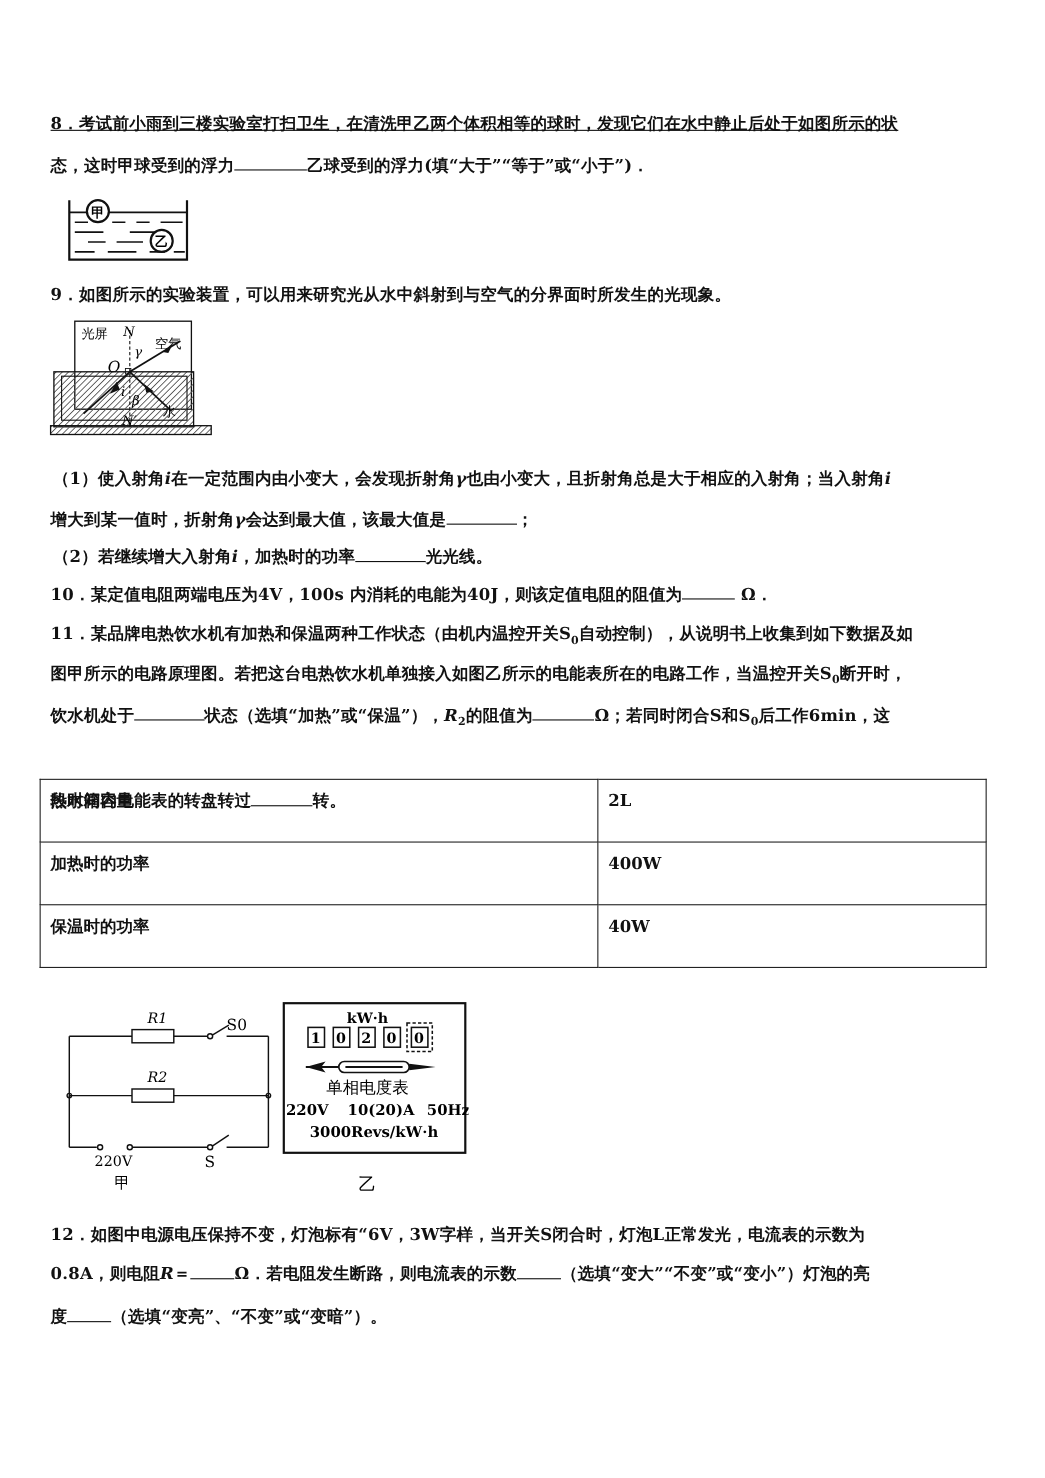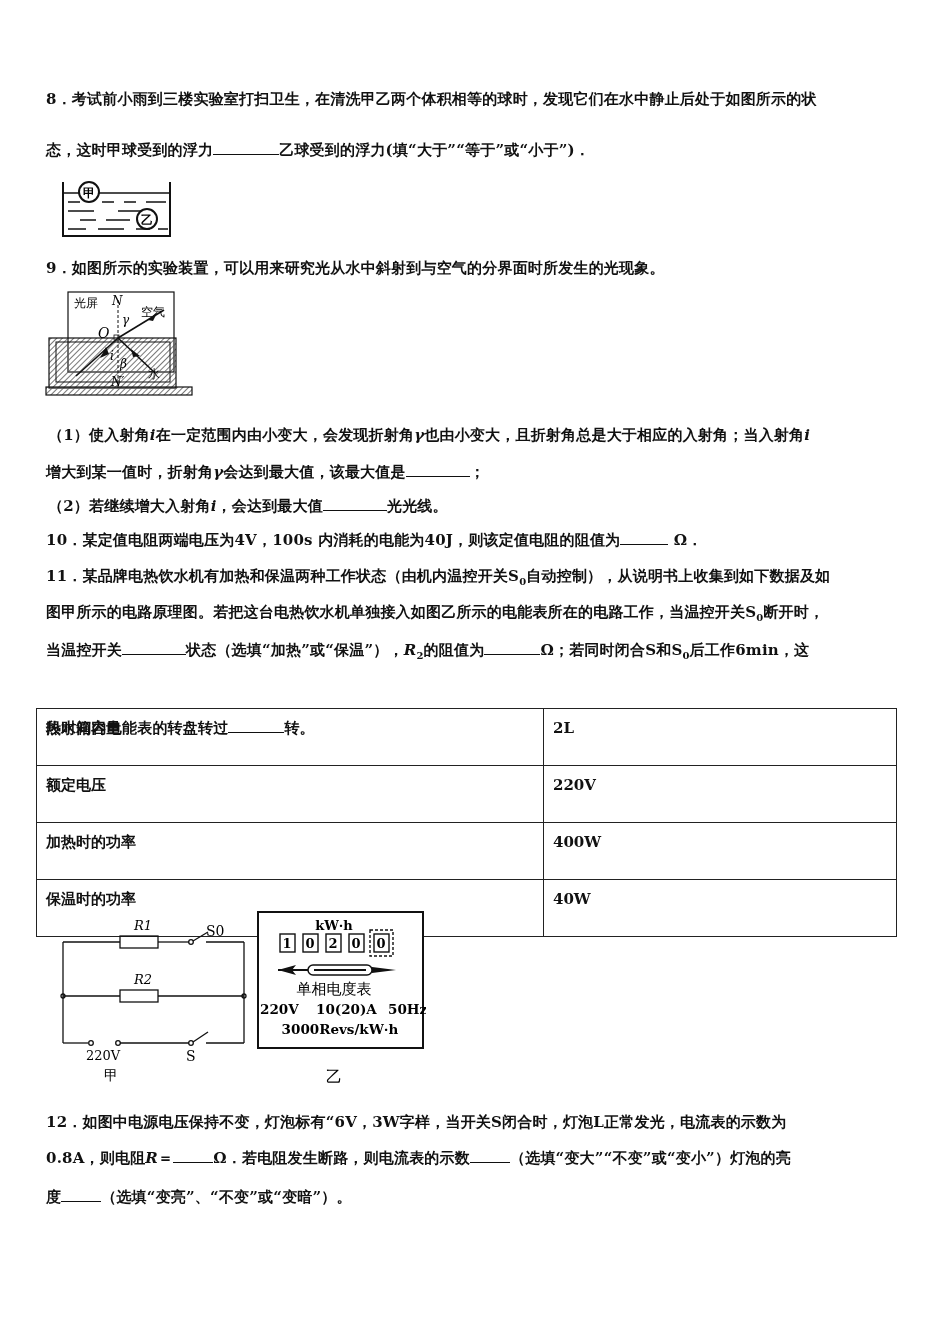--- a/index.html
+++ b/index.html
@@ -23,21 +23,21 @@
     border-collapse: collapse; font-size: 15px;
   }
   .spec-table td {
     border: 1.2px solid #222; height: 46px; padding: 0 9px; vertical-align: top; padding-top: 10px;
   }
   .spec-table td.c1 { width: 488px; }
 </style>
 </head>
 <body>
 
-<div class="line" style="top:89px;">8．考试前小雨到三楼实验室打扫卫生，在清洗甲乙两个体积相等的球时，发现它们在水中静止后处于如图所示的状</div>
+<div class="line" style="top:102px;text-decoration:underline;">8．考试前小雨到三楼实验室打扫卫生，在清洗甲乙两个体积相等的球时，发现它们在水中静止后处于如图所示的状</div>
 <div class="line" style="top:140px;">
   <span>态，这时甲球受到的浮力</span><span class="blank" style="width:66px;"></span><span>乙球受到的浮力(填“大于”“等于”或“小于”)．</span>
 </div>
 
 <div class="fig" style="left:58px; top:178px;">
   <svg width="116" height="62" viewBox="0 0 116 62">
 
     <polyline points="5,4 5,58 112,58 112,4" fill="none" stroke="#111" stroke-width="2"></polyline>
 
     <line x1="5" y1="15" x2="112" y2="15" stroke="#111" stroke-width="1.6"></line>
@@ -103,49 +103,45 @@
   </svg>
 </div>
 
 <div class="line" style="top:425px; left:48px;">
   <span>（1）使入射角</span><span class="ital">i</span><span>在一定范围内由小变大，会发现折射角</span><span class="ital">γ</span><span>也由小变大，且折射角总是大于相应的入射角；当入射角</span><span class="ital">i</span>
 </div>
 <div class="line" style="top:462px;">
   <span>增大到某一值时，折射角</span><span class="ital">γ</span><span>会达到最大值，该最大值是</span><span class="blank" style="width:64px;"></span><span>；</span>
 </div>
 <div class="line" style="top:496px; left:48px;">
-  <span>（2）若继续增大入射角</span><span class="ital">i</span><span>，会达到最大值</span><span class="blank" style="width:64px;"></span><span>光光线。</span>
+  <span>（2）若继续增大入射角</span><span class="ital">i</span><span>，加热时的功率</span><span class="blank" style="width:64px;"></span><span>光光线。</span>
 </div>
 
 <div class="line" style="top:530px;">
   <span>10．某定值电阻两端电压为4V，100s 内消耗的电能为40J，则该定值电阻的阻值为</span><span class="blank" style="width:48px;"></span><span> Ω．</span>
 </div>
 
 <div class="line" style="top:566px;">
   <span>11．某品牌电热饮水机有加热和保温两种工作状态（由机内温控开关</span><span>S</span><sub>0</sub><span>自动控制），从说明书上收集到如下数据及如</span>
 </div>
 <div class="line" style="top:602px;">
   <span>图甲所示的电路原理图。若把这台电热饮水机单独接入如图乙所示的电能表所在的电路工作，当温控开关</span><span>S</span><sub>0</sub><span>断开时，</span>
 </div>
 <div class="line" style="top:640px;">
-  <span>当温控开关</span><span class="blank" style="width:64px;"></span><span>状态（选填“加热”或“保温”），</span><span class="ital">R</span><sub>2</sub><span>的阻值为</span><span class="blank" style="width:56px;"></span><span>Ω；若同时闭合S和</span><span>S</span><sub>0</sub><span>后工作6min，这</span>
+  <span>饮水机处于</span><span class="blank" style="width:64px;"></span><span>状态（选填“加热”或“保温”），</span><span class="ital">R</span><sub>2</sub><span>的阻值为</span><span class="blank" style="width:56px;"></span><span>Ω；若同时闭合S和</span><span>S</span><sub>0</sub><span>后工作6min，这</span>
 </div>
 <div class="line" style="top:678px;margin-top:40px;">
   <span>段时间内电能表的转盘转过</span><span class="blank" style="width:56px;"></span><span>转。</span>
 </div>
 
 <table class="spec-table">
   <tbody>
       <tr>
     <td class="c1">热水箱容量</td>
     <td>2L</td>
-  </tr>
-  <tr>
-    <td class="c1">额定电压</td>
-    <td>220V</td>
   </tr>
   <tr>
     <td class="c1">加热时的功率</td>
     <td>400W</td>
   </tr>
   <tr>
     <td class="c1">保温时的功率</td>
     <td>40W</td>
   </tr>
 </tbody>

